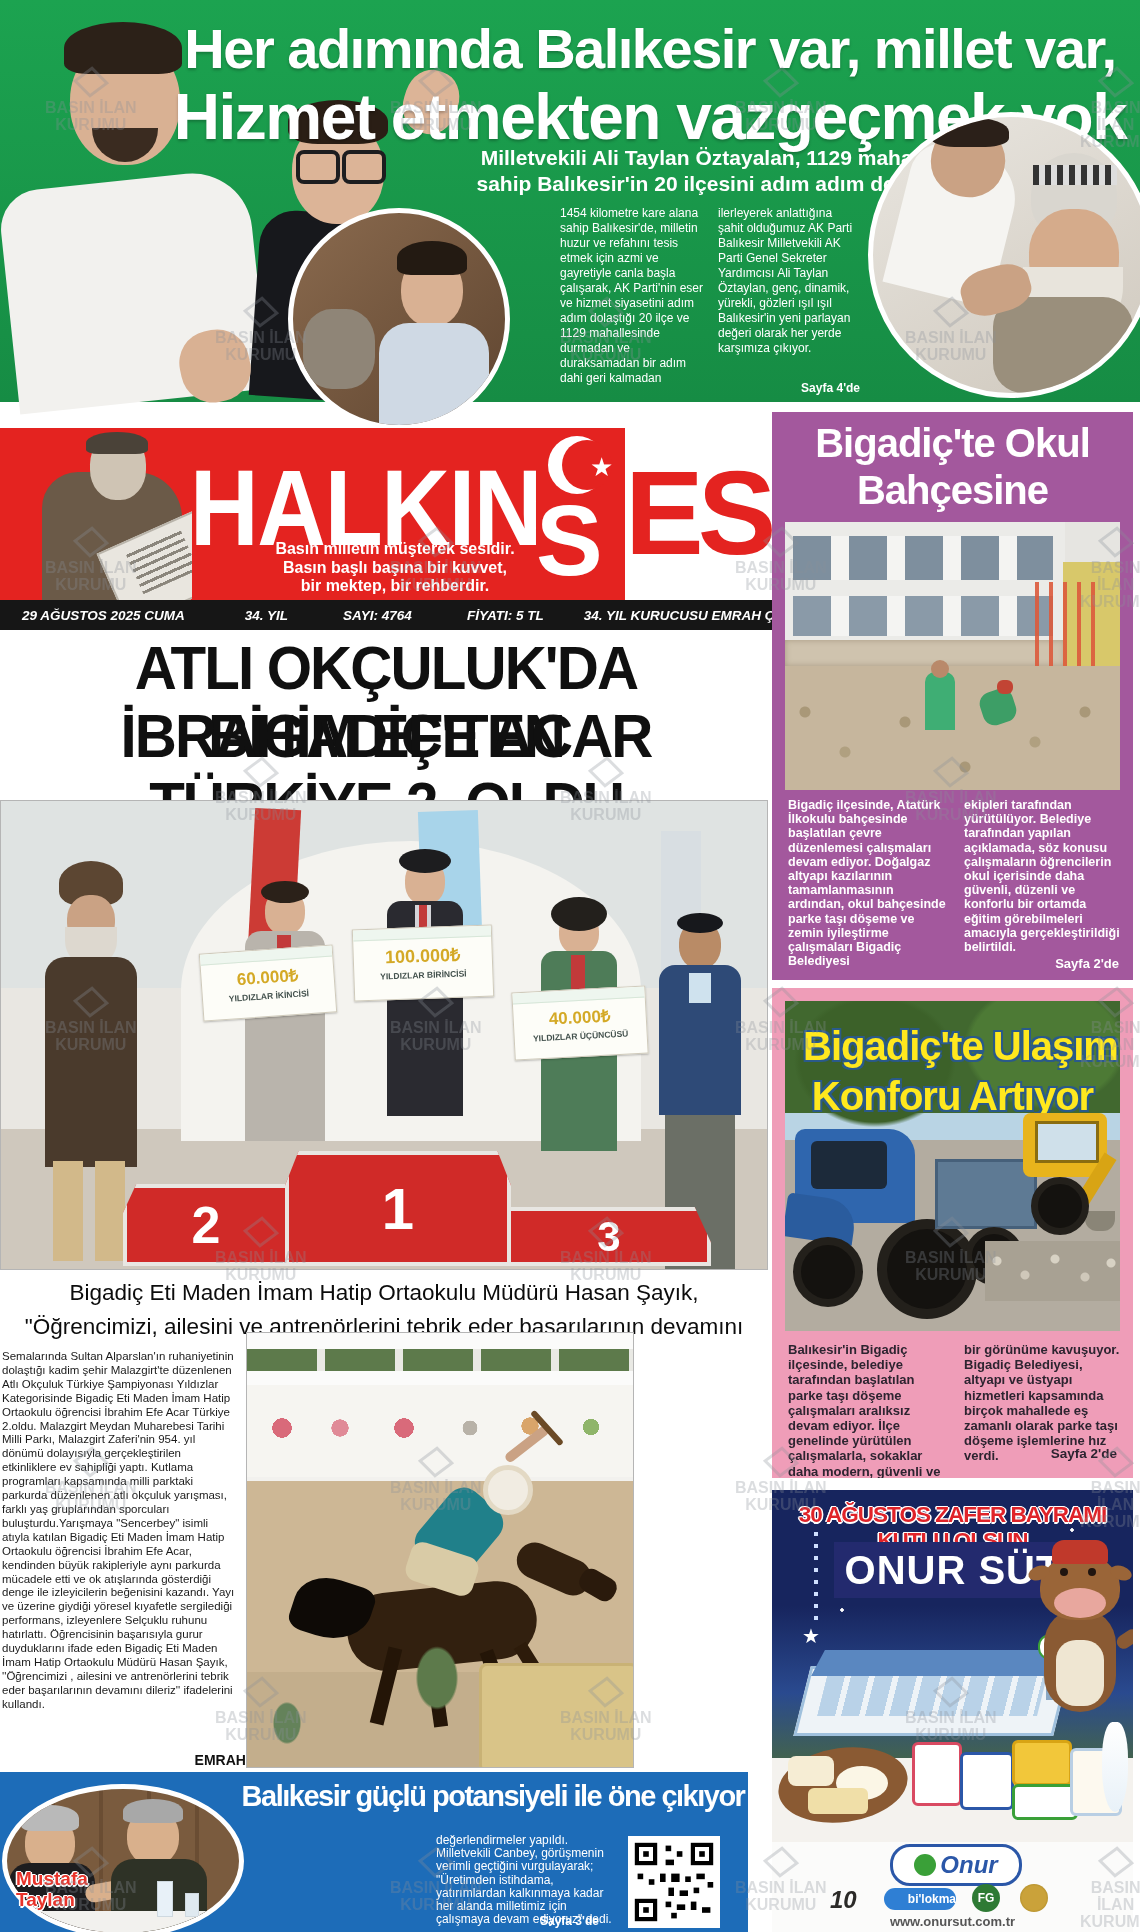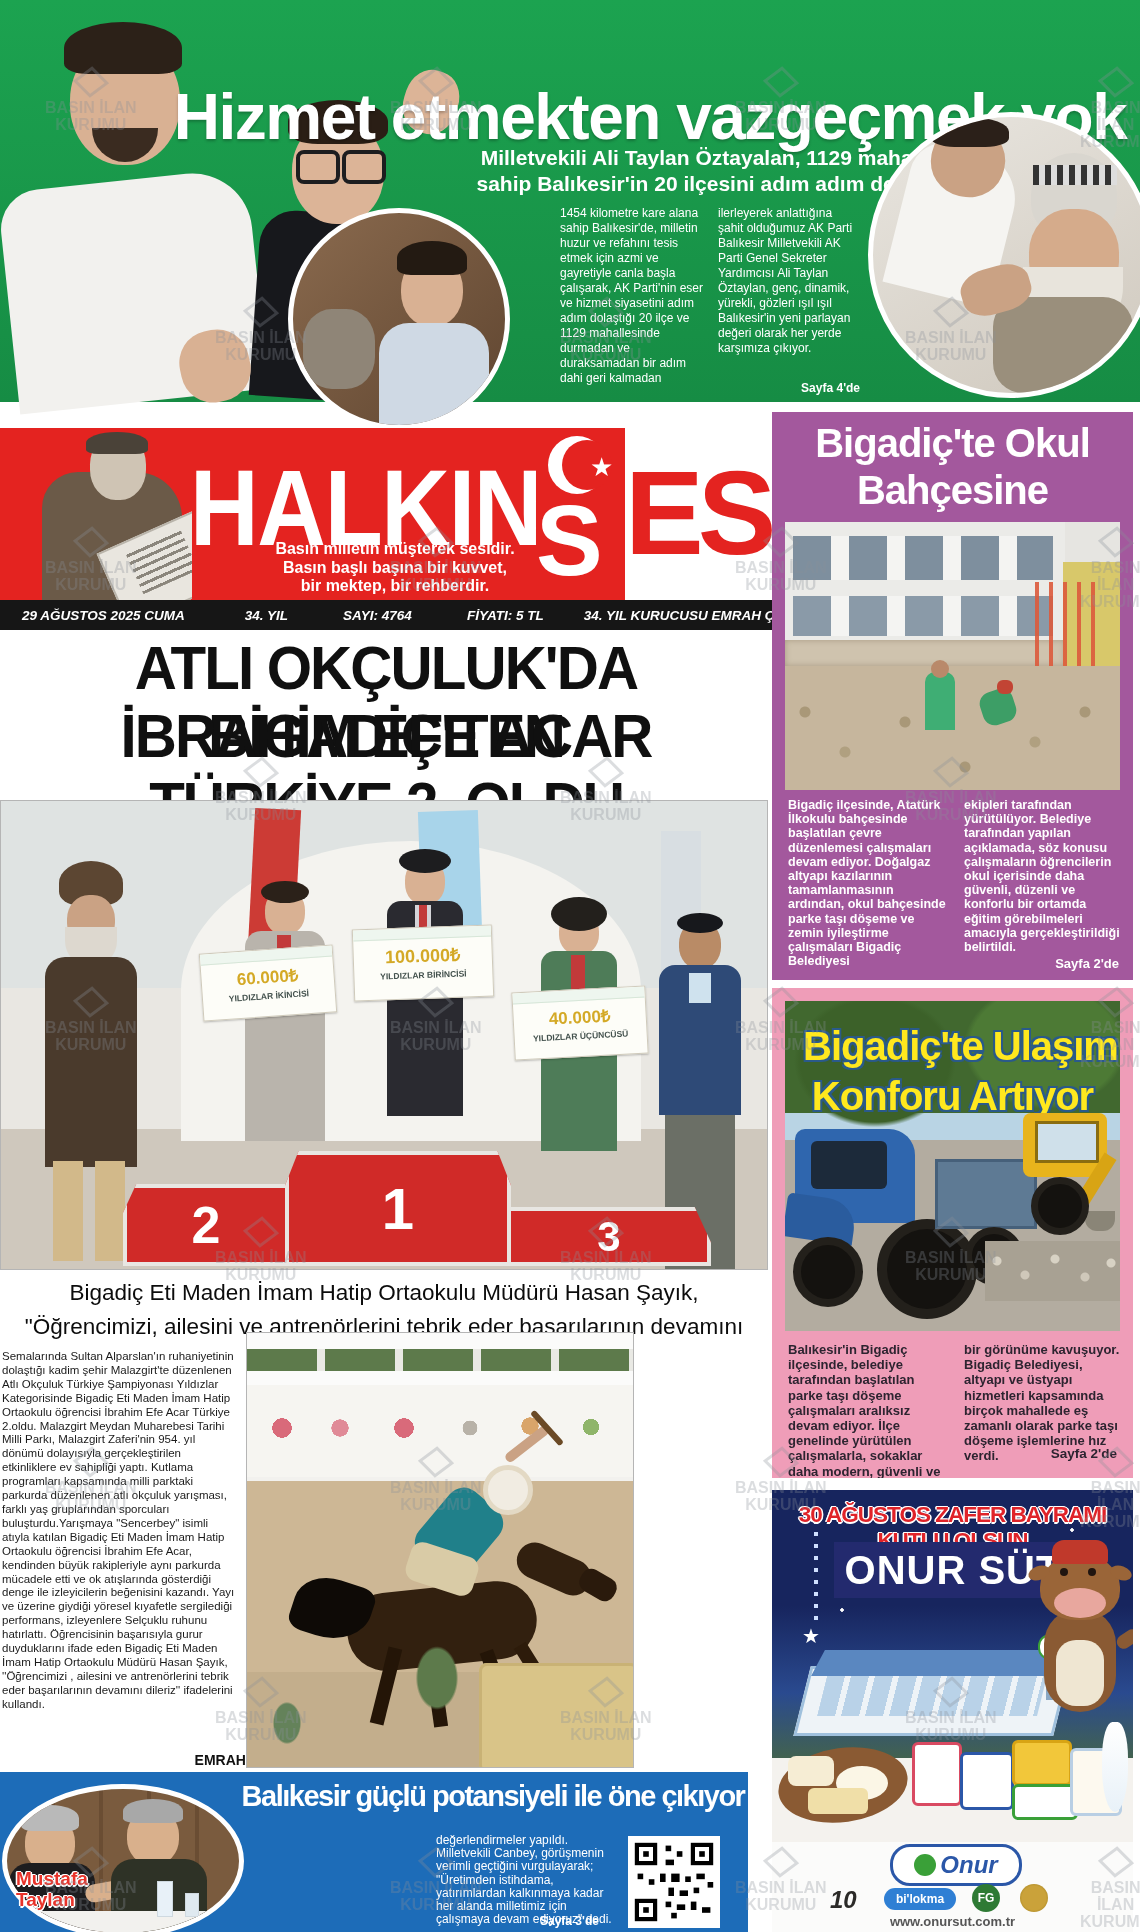--- a/index.html
+++ b/index.html
@@ -58,20 +58,21 @@
       <div class="abs" style="left:92px;top:128px;width:66px;height:34px;background:#3a2b20;border-radius:0 0 40px 40px;"></div>
       <div class="abs" style="left:255px;top:215px;width:200px;height:187px;background:#17181c;border-radius:36px 50px 0 0;transform:rotate(4deg);"></div>
       <div class="abs" style="left:292px;top:120px;width:92px;height:104px;background:#dcb497;border-radius:48%;"></div>
       <div class="abs" style="left:288px;top:100px;width:100px;height:44px;background:#2a1e15;border-radius:50% 50% 30% 30%;"></div>
       <div class="abs" style="left:296px;top:150px;width:36px;height:26px;border:4px solid #1d1d1f;border-radius:8px;"></div>
       <div class="abs" style="left:342px;top:150px;width:36px;height:26px;border:4px solid #1d1d1f;border-radius:8px;"></div>
       <div class="abs" style="left:404px;top:70px;width:54px;height:64px;background:#dcb497;border-radius:45%;transform:rotate(18deg);"></div>
       <div class="abs" style="left:180px;top:330px;width:70px;height:72px;background:#d9b193;border-radius:45%;transform:rotate(-12deg);"></div>
     </div>
 
+    <div class="banner-headline abs cond" style="left:170px;top:16px;width:960px;font-size:56px;">Her adımında Balıkesir var, millet var,</div>
     <div class="banner-headline abs cond" style="left:170px;top:80px;width:960px;font-size:64px;">Hizmet etmekten vazgeçmek yok</div>
 
     <div class="banner-sub abs" style="left:470px;top:146px;width:500px;font-size:21px;">Milletvekili Ali Taylan Öztayalan, 1129 mahalleye</div>
     <div class="banner-sub abs" style="left:470px;top:172px;width:500px;font-size:21px;">sahip Balıkesir'in 20 ilçesini adım adım dolaşıyor</div>
 
     <div class="circle-photo" style="left:288px;top:208px;width:212px;height:212px;background:linear-gradient(135deg,#8a6a4e,#5f4530);">
       <div class="abs" style="left:108px;top:42px;width:62px;height:72px;background:#d9b193;border-radius:48%;"></div>
       <div class="abs" style="left:104px;top:28px;width:70px;height:34px;background:#231a12;border-radius:50% 50% 20% 20%;"></div>
       <div class="abs" style="left:86px;top:110px;width:110px;height:102px;background:#cfd9e4;border-radius:30px 30px 0 0;"></div>
       <div class="abs" style="left:10px;top:96px;width:72px;height:80px;background:#8f8577;border-radius:40%;"></div>
@@ -339,21 +340,21 @@
       <div class="abs" style="left:298px;top:26px;width:46px;height:62px;background:#fdf9ef;border:3px solid #b9cfe4;border-radius:6px;"></div>
       <div class="abs" style="left:330px;top:0px;width:26px;height:90px;background:linear-gradient(180deg,#fff,#e8f1f8);border-radius:40% 40% 50% 50%;"></div>
     </div>
 
     <div class="abs" style="left:0;top:352px;width:361px;height:90px;background:#fbfbfa;">
       <div class="abs" style="left:118px;top:2px;width:126px;height:36px;background:#fff;border:3px solid #2b57a8;border-radius:20px;display:flex;align-items:center;justify-content:center;">
         <span style="display:inline-block;width:22px;height:22px;background:#3aa038;border-radius:50%;margin-right:4px;"></span>
         <span style="color:#2b57a8;font-weight:bold;font-style:italic;font-size:24px;">Onur</span>
       </div>
       <div class="abs" style="left:58px;top:44px;color:#2b2a28;font-weight:bold;font-size:24px;font-style:italic;">10</div>
-      <div class="abs" style="left:112px;top:46px;width:72px;height:22px;background:#2f7fd4;border-radius:12px;display:flex;align-items:center;justify-content:center;">
+      <div class="abs" style="left:112px;top:46px;width:72px;height:22px;background:#2f7fd4;border-radius:12px;display:flex;align-items:center;justify-content:flex-end;">
         <span style="color:#fff;font-weight:bold;font-size:12px;">bi'lokma</span>
       </div>
       <div class="abs" style="left:200px;top:42px;width:28px;height:28px;background:#2e7a34;border-radius:50%;display:flex;align-items:center;justify-content:center;">
         <span style="color:#fff;font-weight:bold;font-size:12px;">FG</span>
       </div>
       <div class="abs" style="left:248px;top:42px;width:28px;height:28px;background:radial-gradient(circle,#caa23a 0 60%,#8a6d10 100%);border-radius:50%;"></div>
       <div class="abs" style="left:0;top:72px;width:361px;text-align:center;color:#555;font-size:13px;font-weight:bold;">www.onursut.com.tr</div>
     </div>
   </div>
 

